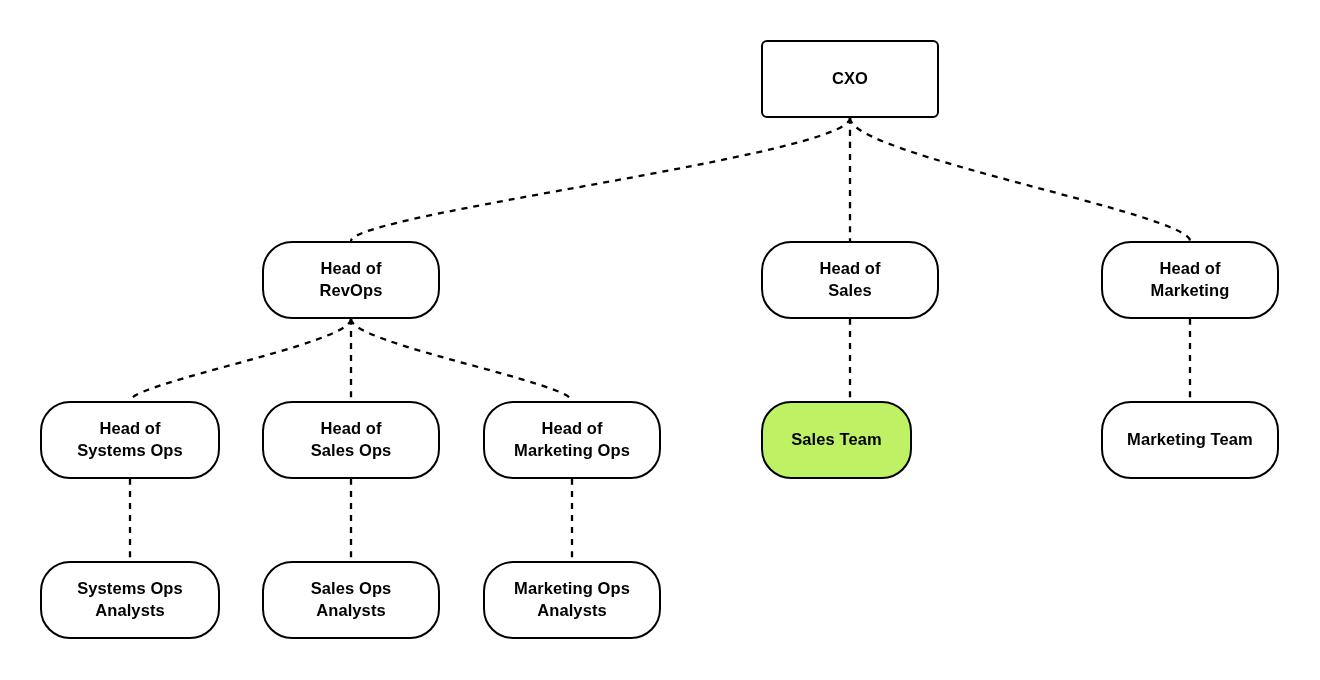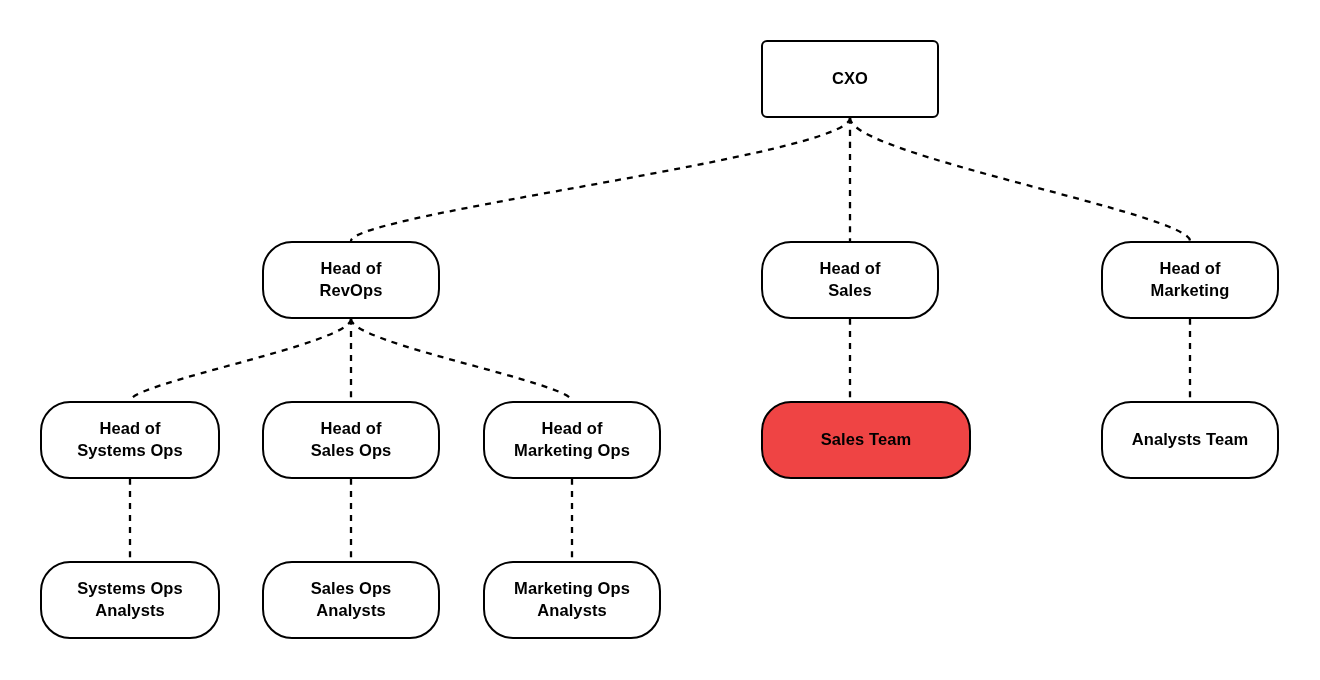--- a/index.html
+++ b/index.html
@@ -93,25 +93,25 @@
 Systems Ops</span>
       </div>
       <div class="node" style="left: 262px; top: 401px; width: 178px; height: 78px; background: rgb(255, 255, 255); border-color: rgb(0, 0, 0); border-width: 2.4px; border-radius: 30px;">
         <span class="node-label" style="color: rgb(0, 0, 0); font-size: 16.5px; font-weight: bold;">Head of
 Sales Ops</span>
       </div>
       <div class="node" style="left: 483px; top: 401px; width: 178px; height: 78px; background: rgb(255, 255, 255); border-color: rgb(0, 0, 0); border-width: 2.4px; border-radius: 30px;">
         <span class="node-label" style="color: rgb(0, 0, 0); font-size: 16.5px; font-weight: bold;">Head of
 Marketing Ops</span>
       </div>
-      <div class="node" style="left: 761px; top: 401px; width: 210px; height: 78px; background: #ef4444; border-color: rgb(0, 0, 0); border-width: 2.4px; border-radius: 30px;">
+      <div class="node" style="left: 761px; top: 401px; width: 151px; height: 78px; background: #bef264; border-color: rgb(0, 0, 0); border-width: 2.4px; border-radius: 30px;">
         <span class="node-label" style="color: rgb(0, 0, 0); font-size: 16.5px; font-weight: bold;">Sales Team</span>
       </div>
       <div class="node" style="left: 1101px; top: 401px; width: 178px; height: 78px; background: rgb(255, 255, 255); border-color: rgb(0, 0, 0); border-width: 2.4px; border-radius: 30px;">
-        <span class="node-label" style="color: rgb(0, 0, 0); font-size: 16.5px; font-weight: bold;">Analysts Team</span>
+        <span class="node-label" style="color: rgb(0, 0, 0); font-size: 16.5px; font-weight: bold;">Marketing Team</span>
       </div>
       <div class="node" style="left: 40px; top: 561px; width: 180px; height: 78px; background: rgb(255, 255, 255); border-color: rgb(0, 0, 0); border-width: 2.4px; border-radius: 30px;">
         <span class="node-label" style="color: rgb(0, 0, 0); font-size: 16.5px; font-weight: bold;">Systems Ops
 Analysts</span>
       </div>
       <div class="node" style="left: 262px; top: 561px; width: 178px; height: 78px; background: rgb(255, 255, 255); border-color: rgb(0, 0, 0); border-width: 2.4px; border-radius: 30px;">
         <span class="node-label" style="color: rgb(0, 0, 0); font-size: 16.5px; font-weight: bold;">Sales Ops
 Analysts</span>
       </div>
       <div class="node" style="left: 483px; top: 561px; width: 178px; height: 78px; background: rgb(255, 255, 255); border-color: rgb(0, 0, 0); border-width: 2.4px; border-radius: 30px;">

